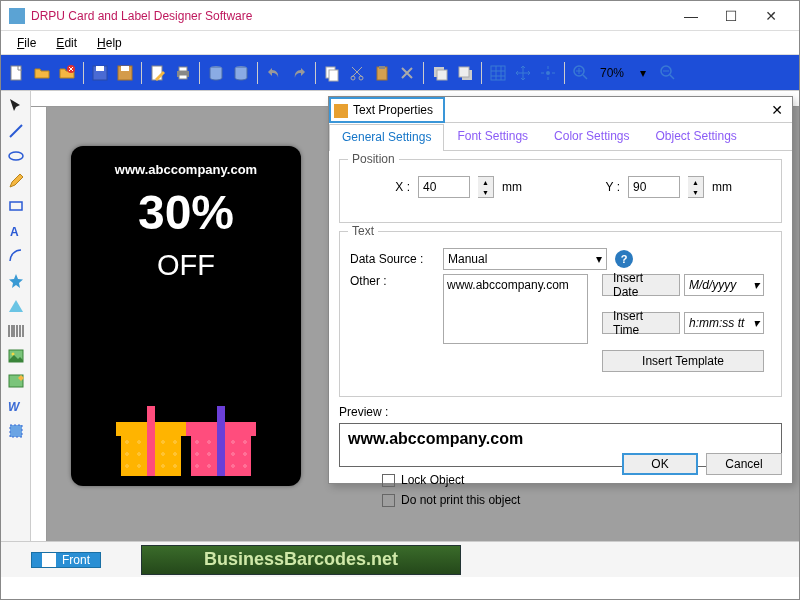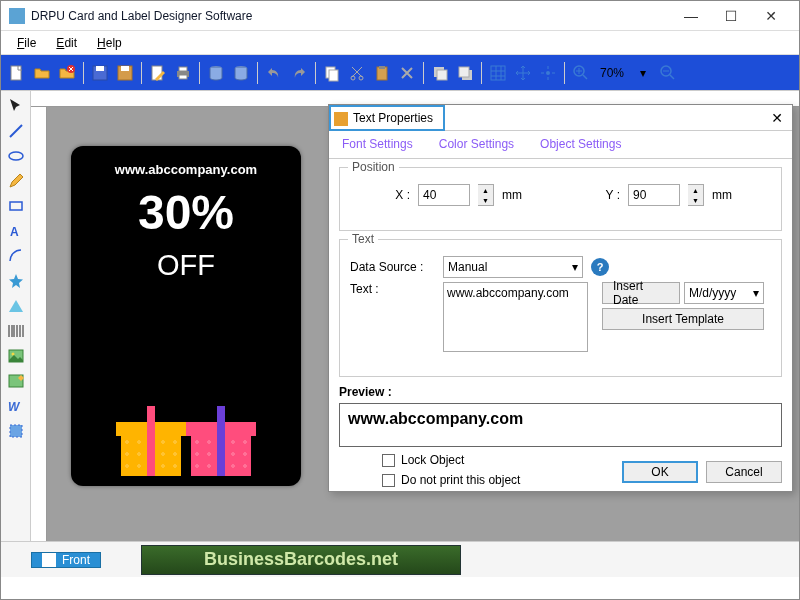--- a/index.html
+++ b/index.html
@@ -1,19 +1,19 @@
 <!DOCTYPE html>
 <html><head>
 <meta charset="utf-8">
 <style>
 *{box-sizing:border-box;margin:0;padding:0;font-family:"Segoe UI",Tahoma,sans-serif;font-size:12px;}
 body{background:#fff;width:800px;height:600px;overflow:hidden;border:1px solid #888;}
 .titlebar{height:30px;background:#fff;display:flex;align-items:center;padding:0 8px;border-bottom:1px solid #ddd;}
 .titlebar .appicon{width:16px;height:16px;background:#5ba3d4;margin-right:6px;}
-.titlebar .title{flex:1;color:#0f172a;}
+.titlebar .title{flex:1;color:#be185d;}
 .winbtns{display:flex;gap:0;}
 .winbtn{width:40px;height:28px;display:flex;align-items:center;justify-content:center;color:#333;font-size:14px;}
 .menubar{height:24px;display:flex;align-items:center;padding:0 8px;gap:4px;border-bottom:1px solid #ddd;}
 .menubar span{padding:2px 8px;}
 .menubar span u{text-decoration:underline;}
 .toolbar{height:36px;display:flex;align-items:center;padding:2px 4px;border-bottom:1px solid #ccc;gap:1px;background:#1d4ed8;}
 .tbbtn{width:24px;height:24px;display:flex;align-items:center;justify-content:center;border:1px solid transparent;border-radius:2px;}
 .tbsep{width:1px;height:22px;background:#ccc;margin:0 3px;}
 .zoomval{padding:0 6px;}
 .main{display:flex;height:450px;}
@@ -29,44 +29,44 @@
 .gifts{position:absolute;bottom:10px;left:0;right:0;display:flex;justify-content:center;gap:-10px;}
 .gift{width:70px;height:70px;position:relative;}
 .gift-body{position:absolute;bottom:0;width:60px;height:40px;left:5px;}
 .gift-lid{position:absolute;bottom:40px;width:70px;height:14px;left:0;}
 .gift-rib{position:absolute;width:8px;top:0;bottom:0;left:31px;}
 .gift1 .gift-body,.gift1 .gift-lid{background:#ffb400;}
 .gift1 .gift-rib{background:#ff4d7d;}
 .gift2 .gift-body,.gift2 .gift-lid{background:#ff4d7d;}
 .gift2 .gift-rib{background:#6b3fd8;}
 .gift-dots{position:absolute;inset:0;background-image:radial-gradient(circle,#fff3 2px,transparent 2px);background-size:12px 12px;}
-.dialog{position:absolute;top:104px;left:328px;width:465px;height:388px;background:#fff;border:1px solid #888;box-shadow:3px 3px 8px rgba(0,0,0,.2);z-index:20;}
+.dialog{position:absolute;top:96px;left:328px;width:465px;height:388px;background:#fff;border:1px solid #888;box-shadow:3px 3px 8px rgba(0,0,0,.2);z-index:20;}
 .dlg-title{height:26px;display:flex;align-items:center;border-bottom:1px solid #ccc;}
 .dlg-title .titletxt{border:2px solid #3a96d8;padding:2px 10px 2px 22px;position:relative;height:26px;display:flex;align-items:center;}
 .dlg-title .titletxt::before{content:"";position:absolute;left:3px;top:5px;width:14px;height:14px;background:#e8a030;}
 .dlg-close{margin-left:auto;width:30px;text-align:center;font-size:14px;}
 .tabs{display:flex;height:28px;border-bottom:1px solid #ccc;}
 .tab{padding:5px 12px;border:1px solid transparent;border-bottom:none;color:#8b5cf6;}
 .tab.active{color:#1676c8;border-color:#ccc;background:#fff;position:relative;top:1px;}
 .dlg-body{padding:8px 10px;}
 .fieldset{border:1px solid #ccc;margin-bottom:8px;position:relative;padding:12px 10px 20px;}
 .fieldset .legend{position:absolute;top:-8px;left:8px;background:#fff;padding:0 4px;color:#555;}
 .row{display:flex;align-items:center;gap:8px;margin:4px 0;}
 .lbl{width:85px;text-align:left;}
 .num{width:52px;height:22px;border:1px solid #aaa;padding:0 4px;}
 .spin{width:16px;height:22px;border:1px solid #aaa;border-left:none;display:flex;flex-direction:column;}
 .spin div{flex:1;display:flex;align-items:center;justify-content:center;font-size:7px;background:#eee;}
-.combo{width:140px;height:22px;border:1px solid #aaa;padding:0 4px;display:flex;align-items:center;position:relative;}
+.combo{width:164px;height:22px;border:1px solid #aaa;padding:0 4px;display:flex;align-items:center;position:relative;}
 .combo::after{content:"▾";position:absolute;right:4px;}
 .help{width:18px;height:18px;border-radius:50%;background:#2a7abf;color:#fff;display:flex;align-items:center;justify-content:center;font-size:11px;font-weight:bold;}
 .txtarea{width:145px;height:70px;border:1px solid #aaa;padding:3px;resize:none;}
 .btn{height:22px;border:1px solid #aaa;background:#eee;padding:0 10px;display:flex;align-items:center;justify-content:center;}
-.smcombo{width:80px;height:22px;border:1px solid #aaa;padding:0 4px;position:relative;display:flex;align-items:center;}
+.smcombo{width:80px;height:22px;border:1px solid #aaa;padding:0 4px;position:relative;display:flex;align-items:center;font-style:italic;}
 .smcombo::after{content:"▾";position:absolute;right:4px;}
-.preview-lbl{font-weight:bold;margin:4px 0;}
+.preview-lbl{font-weight:normal;margin:4px 0;}
 .preview-box{border:1px solid #666;height:44px;padding:6px 8px;font-size:16px;font-weight:bold;}
 .chkrow{display:flex;align-items:center;gap:6px;margin-top:6px;padding-left:43px;}
 .chk{width:13px;height:13px;border:1px solid #666;}
 .dlg-btns{position:absolute;bottom:8px;right:10px;display:flex;gap:8px;}
 .dlg-btns .btn{width:76px;justify-content:center;}
 .btn.primary{border:2px solid #3a96d8;}
 .footer{height:36px;background:#f5f5f5;border-top:1px solid #ccc;display:flex;align-items:center;}
 .pagetab{margin-left:30px;background:#2a8fd4;color:#fff;padding:0 10px;display:flex;align-items:center;gap:6px;border:1px solid #1a6fa4;}
 .pagetab .pic{width:14px;height:14px;background:#fff;}
 .banner{margin-left:40px;width:320px;height:30px;background:linear-gradient(#3a6b2a,#24481a);color:#cfe8a8;display:flex;align-items:center;justify-content:center;font-size:18px;font-weight:bold;border:1px solid #233;}
@@ -350,20 +350,21 @@
   </div>
   <div class="banner">BusinessBarcodes.net</div>
 </div>
 
 <div class="dialog">
   <div class="dlg-title">
     <div class="titletxt">Text Properties</div>
     <div class="dlg-close">✕</div>
   </div>
   <div class="tabs">
+    <div class="tab active">General Settings</div>
     <div class="tab">Font Settings</div>
     <div class="tab">Color Settings</div>
     <div class="tab">Object Settings</div>
   </div>
   <div class="dlg-body">
     <div class="fieldset">
       <div class="legend">Position</div>
       <div class="row">
         <span style="width:60px;text-align:right">X :</span>
         <input class="num" value="40" style="">
@@ -384,29 +385,35 @@
     <div class="fieldset">
       <div class="legend">Text</div>
       <div class="row">
         <span class="lbl">Data Source :</span>
         <div class="combo">
             <span>Manual</span>
           </div>
         <div class="help">?</div>
       </div>
       <div class="row" style="align-items:flex-start">
-        <span class="lbl">Text :</span>
+        <span class="lbl">Other :</span>
         <textarea class="txtarea" style="">www.abccompany.com</textarea>
-        <div style="display:flex;flex-direction:column;gap:4px;margin-left:6px">
+        <div style="display:flex;flex-direction:column;gap:16px;margin-left:6px">
           <div style="display:flex;gap:4px">
             <div class="btn" style="width:78px">Insert Date</div>
             <div class="smcombo">
                 <span>M/d/yyyy</span>
               </div>
           </div>
+          <div style="display:flex;gap:4px">
+            <div class="btn" style="width:78px">Insert Time</div>
+            <div class="smcombo">
+                <span>h:mm:ss tt</span>
+              </div>
+          </div>
           <div class="btn" style="width:162px;justify-content:center">Insert Template</div>
         </div>
       </div>
     </div>
     <div class="preview-lbl">Preview :</div>
     <div class="preview-box">www.abccompany.com</div>
     <div class="chkrow">
       <div class="chk"></div>
       <span>Lock Object</span>
     </div>

